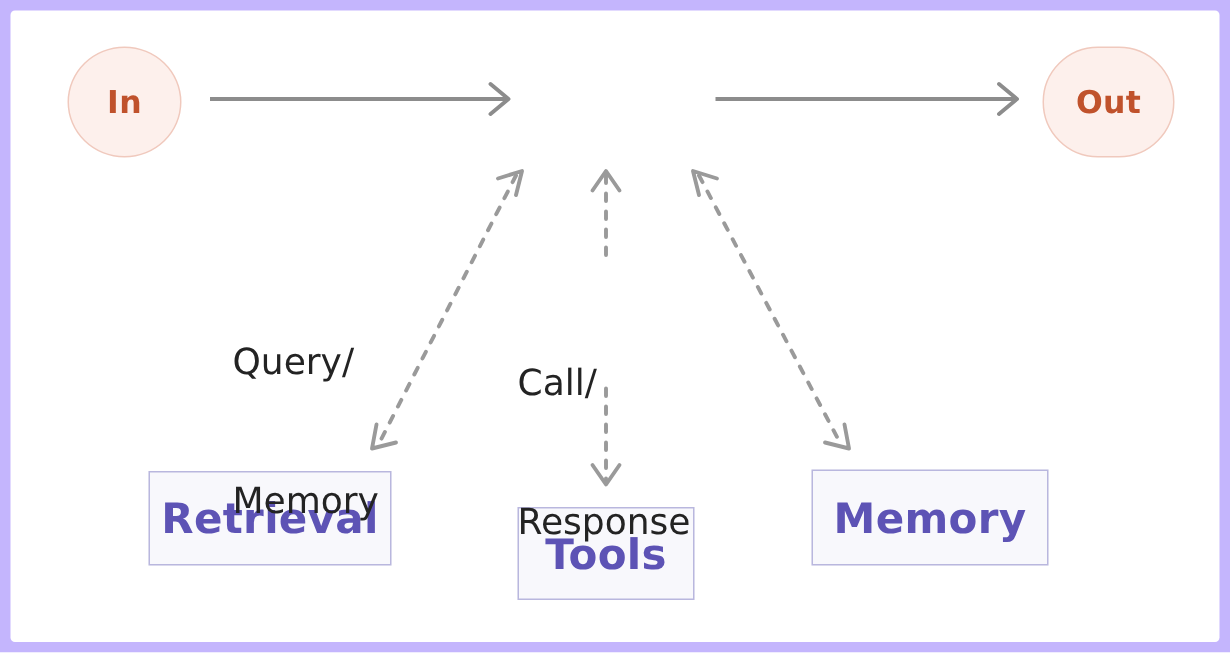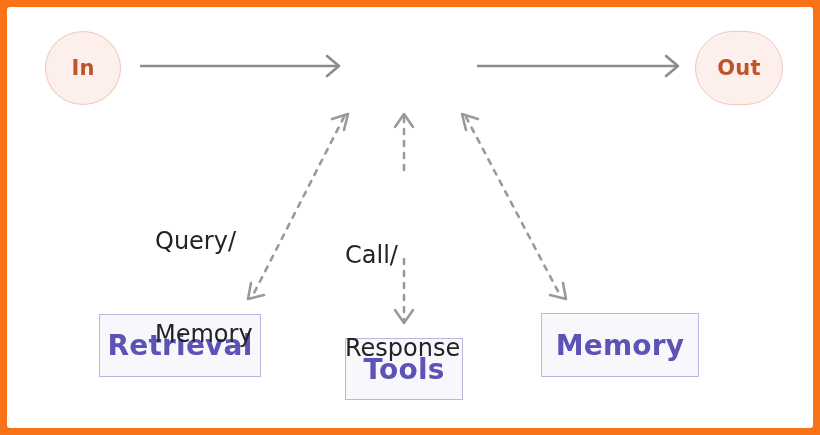--- a/index.html
+++ b/index.html
@@ -11,21 +11,21 @@
     width: 820px;
     height: 435px;
     overflow: hidden;
     font-family: "DejaVu Sans", "Liberation Sans", sans-serif;
   }
   #frame {
     position: relative;
     width: 820px;
     height: 435px;
     box-sizing: border-box;
-    background: #f97316;
+    background: #c4b5fd;
   }
   #canvas {
     position: absolute;
     left: 7px;
     top: 7px;
     width: 806px;
     height: 421px;
     background: #ffffff;
     border-radius: 3px;
     overflow: hidden;

